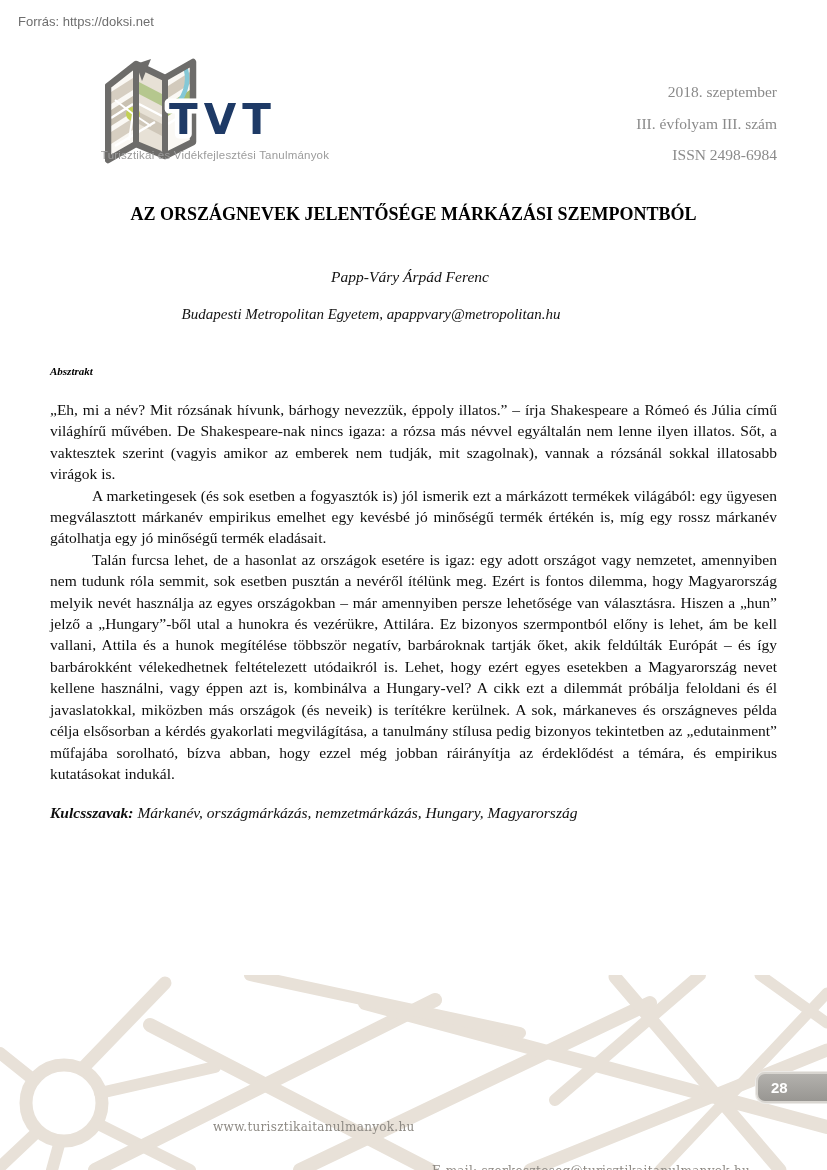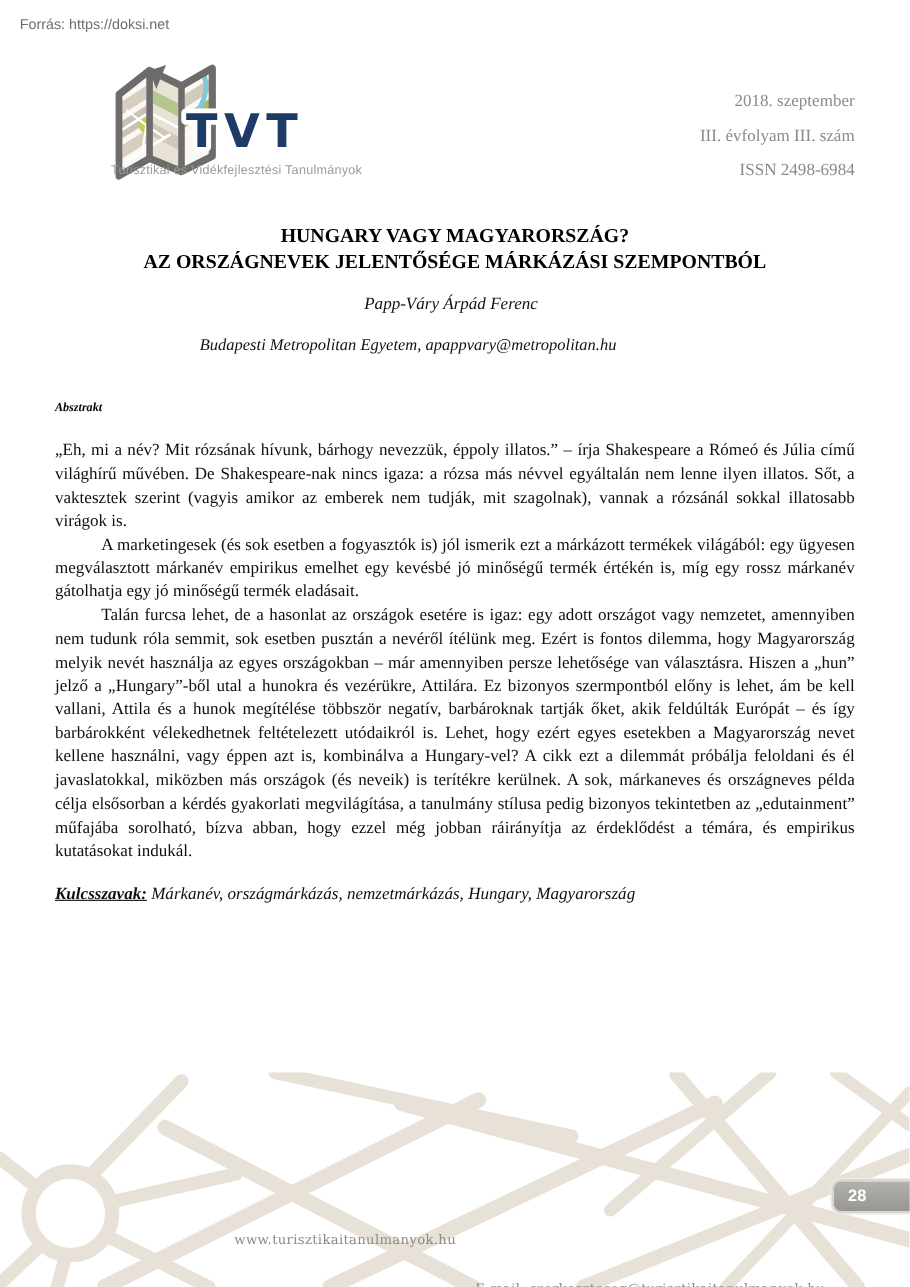--- a/index.html
+++ b/index.html
@@ -44,21 +44,21 @@
   .body-text{
     position:absolute;top:399px;left:50px;width:727px;
     text-align:justify;font-size:15.5px;line-height:21.4px;color:#0e0e0e;
   }
   .body-text p{margin:0;}
   .body-text p.indent{text-indent:42px;}
   .keywords-line{
     position:absolute;top:804px;left:50px;width:727px;
     font-size:15.5px;font-style:italic;color:#0e0e0e;
   }
-  .keywords-line .kw-label{font-weight:bold;text-decoration:underline;}
+  .keywords-line .kw-label{font-weight:bold;}
   
   .bottom-pattern{position:absolute;left:0;bottom:0;width:827px;height:195px;}
   .footer-links{
     position:absolute;top:1120px;left:0;width:827px;height:20px;
     font-family:"DejaVu Serif", serif;font-size:12px;color:#8d8983;
     letter-spacing:0.3px;
   }
   .footer-site{position:absolute;left:213px;}
   .footer-email{position:absolute;left:432px;margin-top:44px;}
   .page-badge{
@@ -109,21 +109,20 @@
 </div>
 <div class="logo-tagline">Turisztikai és Vidékfejlesztési Tanulmányok</div>
 
 <div class="issue-meta">
   <div>2018. szeptember</div>
   <div>III. évfolyam III. szám</div>
   <div>ISSN 2498-6984</div>
 </div>
 
 <div class="article-title">
-  <div>HUNGARY VAGY MAGYARORSZÁG?</div>
   <div>AZ ORSZÁGNEVEK JELENTŐSÉGE MÁRKÁZÁSI SZEMPONTBÓL</div>
 </div>
 <div class="author-line">Papp-Váry Árpád Ferenc</div>
 <div class="affiliation-line">Budapesti Metropolitan Egyetem, apappvary@metropolitan.hu</div>
 
 <div class="abstract-heading">Absztrakt</div>
 
 <div class="body-text">
   <p>„Eh, mi a név? Mit rózsának hívunk, bárhogy nevezzük, éppoly illatos.” – írja Shakespeare a Rómeó és Júlia című világhírű művében. De Shakespeare-nak nincs igaza: a rózsa más névvel egyáltalán nem lenne ilyen illatos. Sőt, a vaktesztek szerint (vagyis amikor az emberek nem tudják, mit szagolnak), vannak a rózsánál sokkal illatosabb virágok is.</p>
   <p class="indent">A marketingesek (és sok esetben a fogyasztók is) jól ismerik ezt a márkázott termékek világából: egy ügyesen megválasztott márkanév empirikus emelhet egy kevésbé jó minőségű termék értékén is, míg egy rossz márkanév gátolhatja egy jó minőségű termék eladásait.</p>

